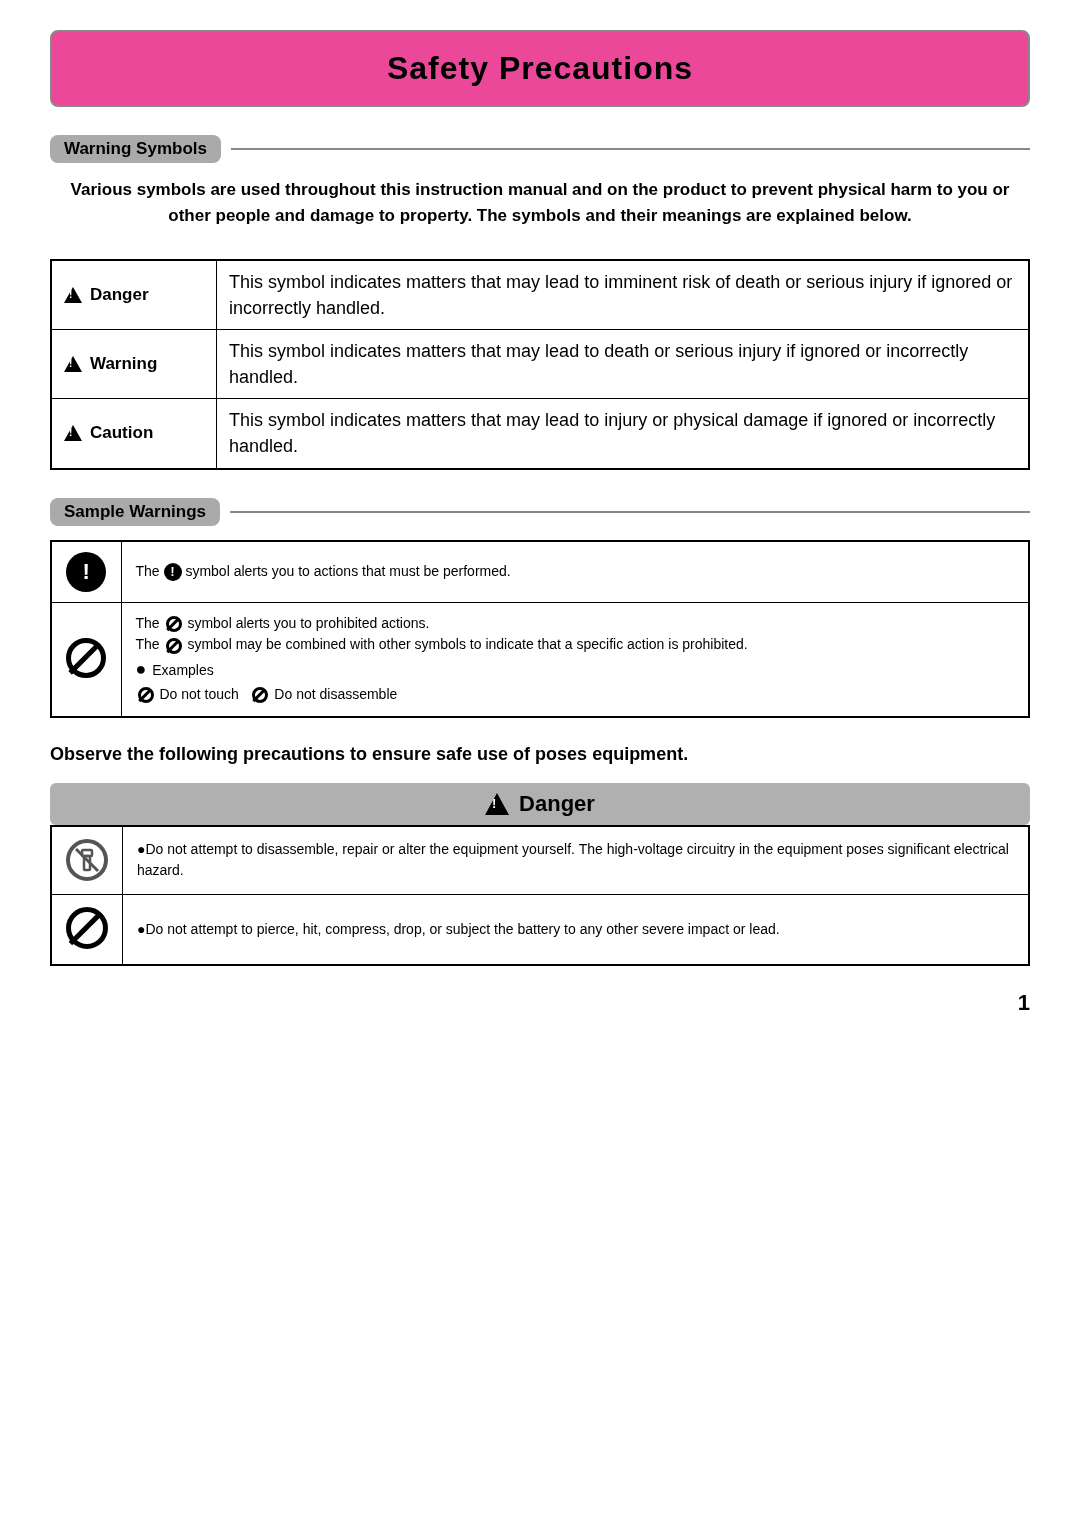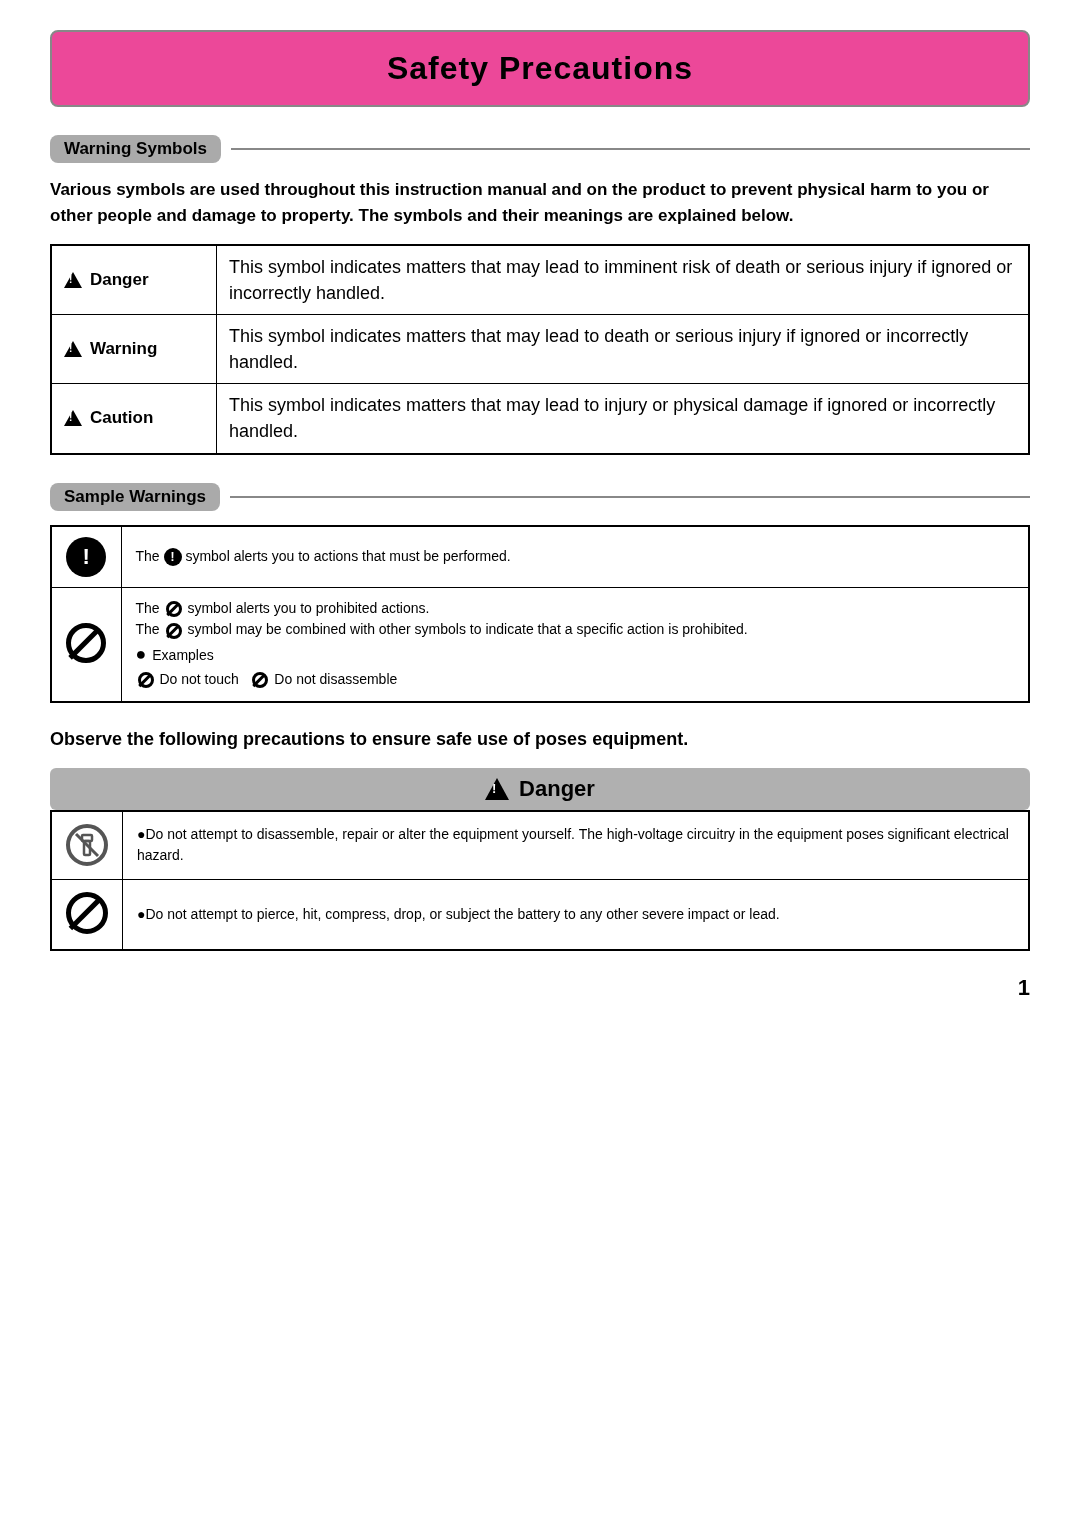--- a/index.html
+++ b/index.html
@@ -47,21 +47,22 @@
       flex: 1;
       height: 2px;
       background: #888;
     }
 
     
     .intro-para {
       font-size: 17px;
       font-weight: 700;
       line-height: 1.5;
-      margin-bottom: 16px;
+      margin-bottom: 31px;
+      text-align: center;
     }
 
     
     .symbols-table {
       width: 100%;
       border-collapse: collapse;
       border: 2px solid #000;
       margin-bottom: 28px;
     }
     .symbols-table td {

